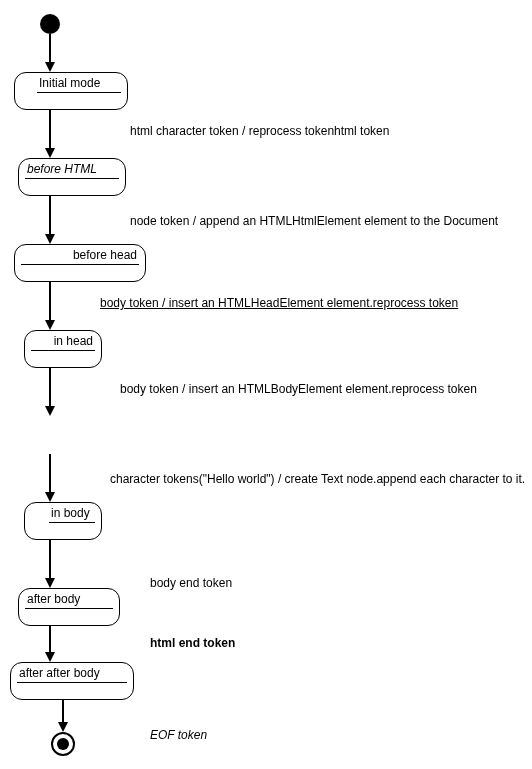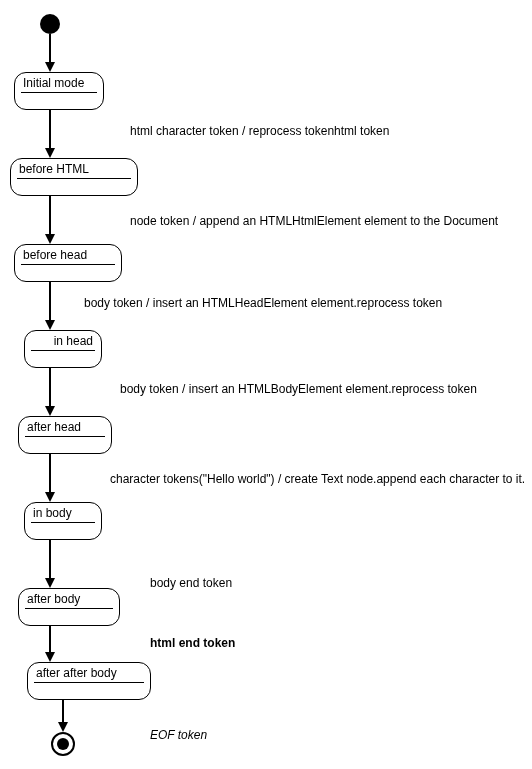--- a/index.html
+++ b/index.html
@@ -84,91 +84,86 @@
 </head>
 <body>
 
 <div class="canvas">
 
   <div class="start-circle" style="left:40px; top:14px;"></div>
 
   <div class="arrow" style="left:49px; top:34px; height:30px;"></div>
   <div class="arrowhead" style="left:45px; top:62px;"></div>
 
-  <div class="state" style="left:14px; top:72px; width:90px;">
+  <div class="state" style="left:14px; top:72px; width:114px;padding-left:16px;">
     <div class="title">Initial mode</div>
     <div class="hr"></div>
     <div class="body"></div>
   </div>
 
   <div class="arrow" style="left:49px; top:110px; height:40px;"></div>
   <div class="arrowhead" style="left:45px; top:148px;"></div>
   <div class="edge-label" style="left:130px; top:124px;">html character token / reprocess tokenhtml token</div>
 
-  <div class="state" style="left:10px; top:158px; width:128px;">
+  <div class="state" style="left:18px; top:158px; width:108px;font-style:italic;">
     <div class="title">before HTML</div>
     <div class="hr"></div>
     <div class="body"></div>
   </div>
 
   <div class="arrow" style="left:49px; top:196px; height:40px;"></div>
   <div class="arrowhead" style="left:45px; top:234px;"></div>
   <div class="edge-label" style="left:130px; top:214px;">node token / append an HTMLHtmlElement element to the Document</div>
 
-  <div class="state" style="left:14px; top:244px; width:108px;">
+  <div class="state" style="left:14px; top:244px; width:132px;text-align:right;">
     <div class="title">before head</div>
     <div class="hr"></div>
     <div class="body"></div>
   </div>
 
   <div class="arrow" style="left:49px; top:282px; height:40px;"></div>
   <div class="arrowhead" style="left:45px; top:320px;"></div>
-  <div class="edge-label" style="left:84px; top:296px;">body token / insert an HTMLHeadElement element.reprocess token</div>
+  <div class="edge-label" style="left:100px; top:296px;text-decoration:underline;">body token / insert an HTMLHeadElement element.reprocess token</div>
 
   <div class="state" style="left:24px; top:330px; width:78px;text-align:right;">
     <div class="title">in head</div>
     <div class="hr"></div>
     <div class="body"></div>
   </div>
 
   <div class="arrow" style="left:49px; top:368px; height:40px;"></div>
   <div class="arrowhead" style="left:45px; top:406px;"></div>
   <div class="edge-label" style="left:96px; top:382px;padding-left:24px;">body token / insert an HTMLBodyElement element.reprocess token</div>
 
-  <div class="state" style="left:18px; top:416px; width:94px;">
-    <div class="title">after head</div>
-    <div class="hr"></div>
-    <div class="body"></div>
-  </div>
 
   <div class="arrow" style="left:49px; top:454px; height:40px;"></div>
   <div class="arrowhead" style="left:45px; top:492px;"></div>
   <div class="edge-label" style="left:110px; top:472px;">character tokens("Hello world") / create Text node.append each character to it.</div>
 
-  <div class="state" style="left:24px; top:502px; width:78px;">
+  <div class="state" style="left:24px; top:502px; width:78px;padding-left:18px;">
     <div class="title">in body</div>
     <div class="hr"></div>
     <div class="body"></div>
   </div>
 
   <div class="arrow" style="left:49px; top:540px; height:40px;"></div>
   <div class="arrowhead" style="left:45px; top:578px;"></div>
   <div class="edge-label" style="left:150px; top:576px;">body end token</div>
 
   <div class="state" style="left:18px; top:588px; width:102px;">
     <div class="title">after body</div>
     <div class="hr"></div>
     <div class="body"></div>
   </div>
 
   <div class="arrow" style="left:49px; top:626px; height:28px;"></div>
   <div class="arrowhead" style="left:45px; top:652px;"></div>
   <div class="edge-label" style="left:150px; top:636px;font-weight:bold;">html end token</div>
 
-  <div class="state" style="left:10px; top:662px; width:124px;margin-left:17px;">
+  <div class="state" style="left:10px; top:662px; width:124px;">
     <div class="title">after after body</div>
     <div class="hr"></div>
     <div class="body"></div>
   </div>
 
   <div class="arrow" style="left:62px; top:700px; height:24px;"></div>
   <div class="arrowhead" style="left:58px; top:722px;"></div>
   <div class="edge-label" style="left:150px; top:728px;font-style:italic;">EOF token</div>
 
   <div class="end-outer" style="left:51px; top:732px;">

